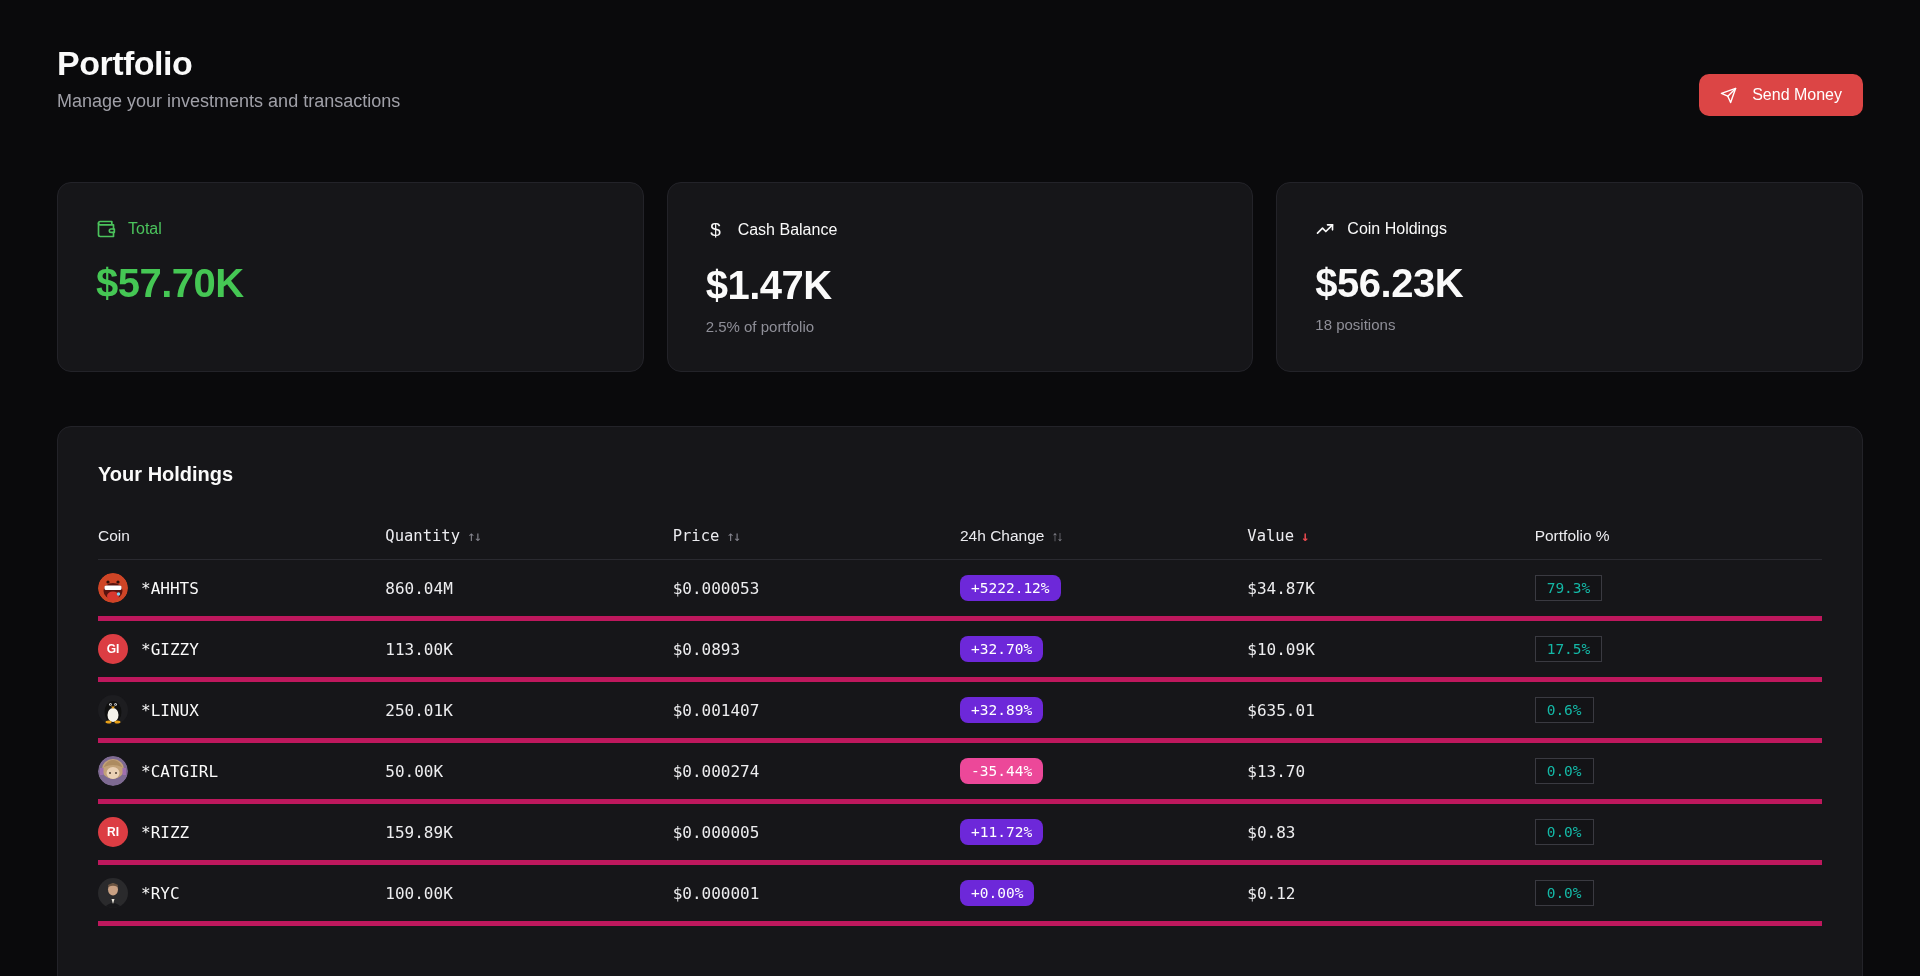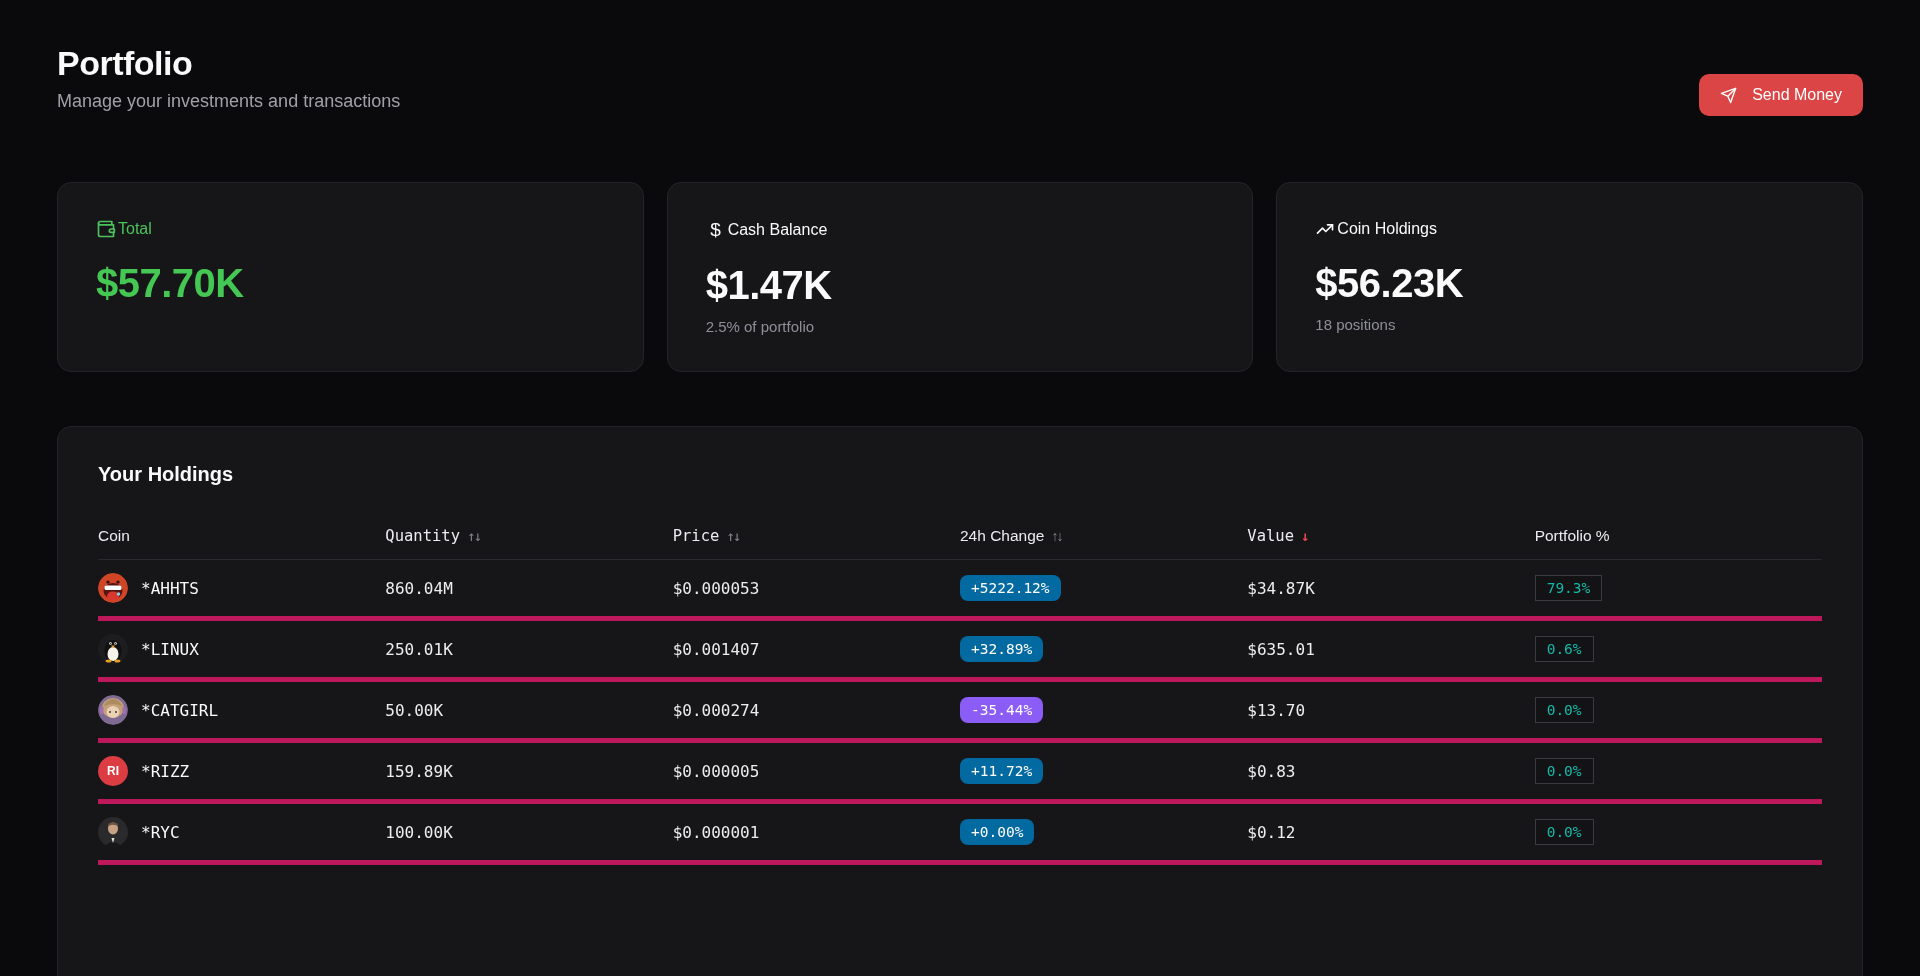--- a/index.html
+++ b/index.html
@@ -27,21 +27,21 @@
 
   
   .stats-row {
     display: grid; grid-template-columns: 1fr 1fr 1fr; gap: 23px;
     margin-top: 66px;
   }
   .stat-card {
     background: #161619; border: 1px solid #232329; border-radius: 14px;
     padding: 36px 38px; height: 190px;
   }
-  .stat-head { display: flex; align-items: center; gap: 2px; font-size: 16px; font-weight: 500; }
+  .stat-head { display: flex; align-items: center; gap: 12px; font-size: 16px; font-weight: 500; }
   .stat-head svg { width: 20px; height: 20px; }
   .stat-head .dollar-glyph { font-size: 19px; font-weight: 400; width: 20px; text-align: center; }
   .stat-card.green .stat-head { color: #4bc35c; }
   .stat-value { font-size: 40px; font-weight: 700; letter-spacing: -0.5px; margin-top: 22px; }
   .stat-card.green .stat-value { color: #45c754; }
   .stat-sub { font-size: 15px; color: #8f8f98; margin-top: 10px; }
 
   
   .holdings-card {
     background: #161619; border: 1px solid #232329; border-radius: 14px;
@@ -70,23 +70,23 @@
   .avatar { width: 30px; height: 30px; border-radius: 50%; flex: none; overflow: hidden;
             display: flex; align-items: center; justify-content: center; }
   .avatar svg { width: 30px; height: 30px; display: block; }
   .avatar.letter { color: #fff; font-size: 12px; font-weight: 700; letter-spacing: 0; }
   .av-red { background: #dc3d43; }
   .coin-name { font-size: 16px; color: #fafafa; }
   .cell-mono { font-size: 16px; color: #ededef; }
 
   .chg-badge {
     display: inline-block; font-size: 14.5px; color: #fff;
-    background: #0369a1; border-radius: 8px; padding: 5px 11px;
-  }
-  .chg-badge.down { background: #8b5cf6; }
+    background: #6d28d9; border-radius: 8px; padding: 5px 11px;
+  }
+  .chg-badge.down { background: #ec4899; }
 
   .pct-pill {
     display: inline-block; font-size: 14.5px; color: #14b8a6;
     border: 1px solid #3a3a41; background: #131316;
     border-radius: 0; padding: 4px 11px;
   }
 </style>
 </head>
 <body>
 
@@ -187,20 +187,31 @@
           </span>
           <span class="coin-name mono">*AHHTS</span>
         </div>
         <div class="cell-mono mono">860.04M</div>
         <div class="cell-mono mono">$0.000053</div>
         <div><span class="chg-badge mono">+5222.12%</span></div>
         <div class="cell-mono mono">$34.87K</div>
         <div><span class="pct-pill mono">79.3%</span></div>
       </div>
 
+      <div class="t-row">
+        <div class="coin-cell">
+          <span class="avatar letter av-red">GI</span>
+          <span class="coin-name mono">*GIZZY</span>
+        </div>
+        <div class="cell-mono mono">113.00K</div>
+        <div class="cell-mono mono">$0.0893</div>
+        <div><span class="chg-badge mono">+32.70%</span></div>
+        <div class="cell-mono mono">$10.09K</div>
+        <div><span class="pct-pill mono">17.5%</span></div>
+      </div>
 
       <div class="t-row">
         <div class="coin-cell">
           <span class="avatar" style="background:#1d1d20">
             <svg viewBox="0 0 30 30">
                 <ellipse cx="15" cy="17" rx="8.5" ry="11" fill="#101010"></ellipse>
                 <ellipse cx="15" cy="20" rx="5.5" ry="7" fill="#f5f2ea"></ellipse>
                 <circle cx="12.5" cy="9.5" r="1.3" fill="#ffffff"></circle>
                 <circle cx="17.5" cy="9.5" r="1.3" fill="#ffffff"></circle>
                 <circle cx="12.7" cy="9.7" r="0.6" fill="#000"></circle>

